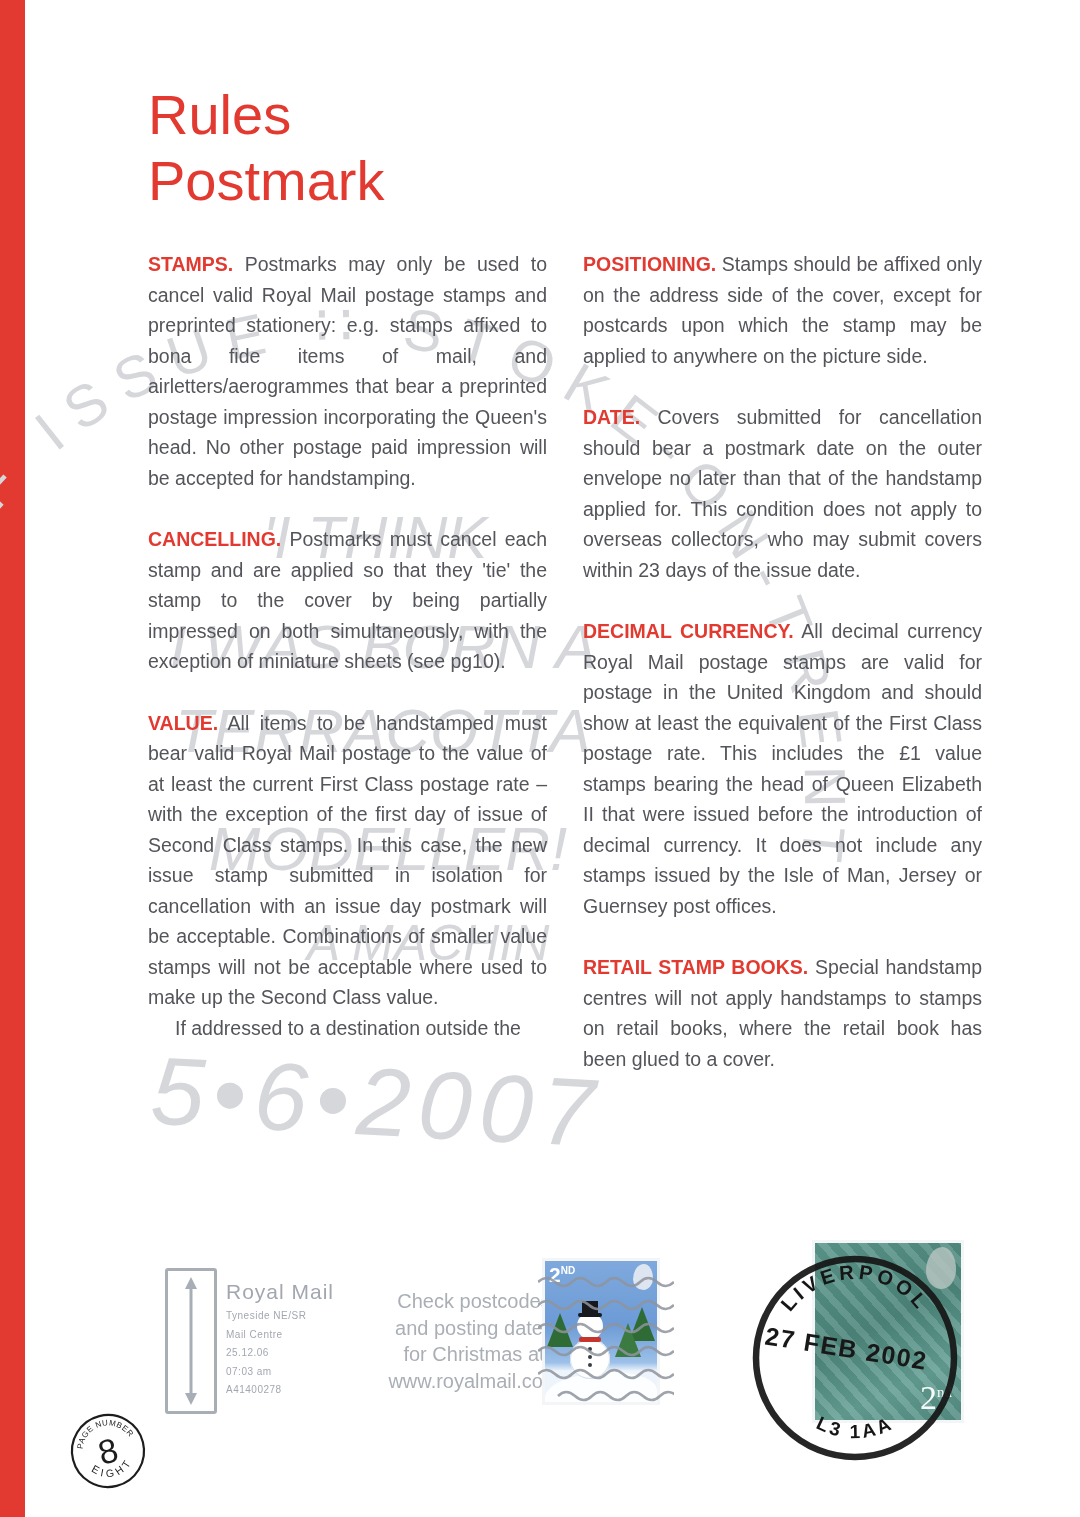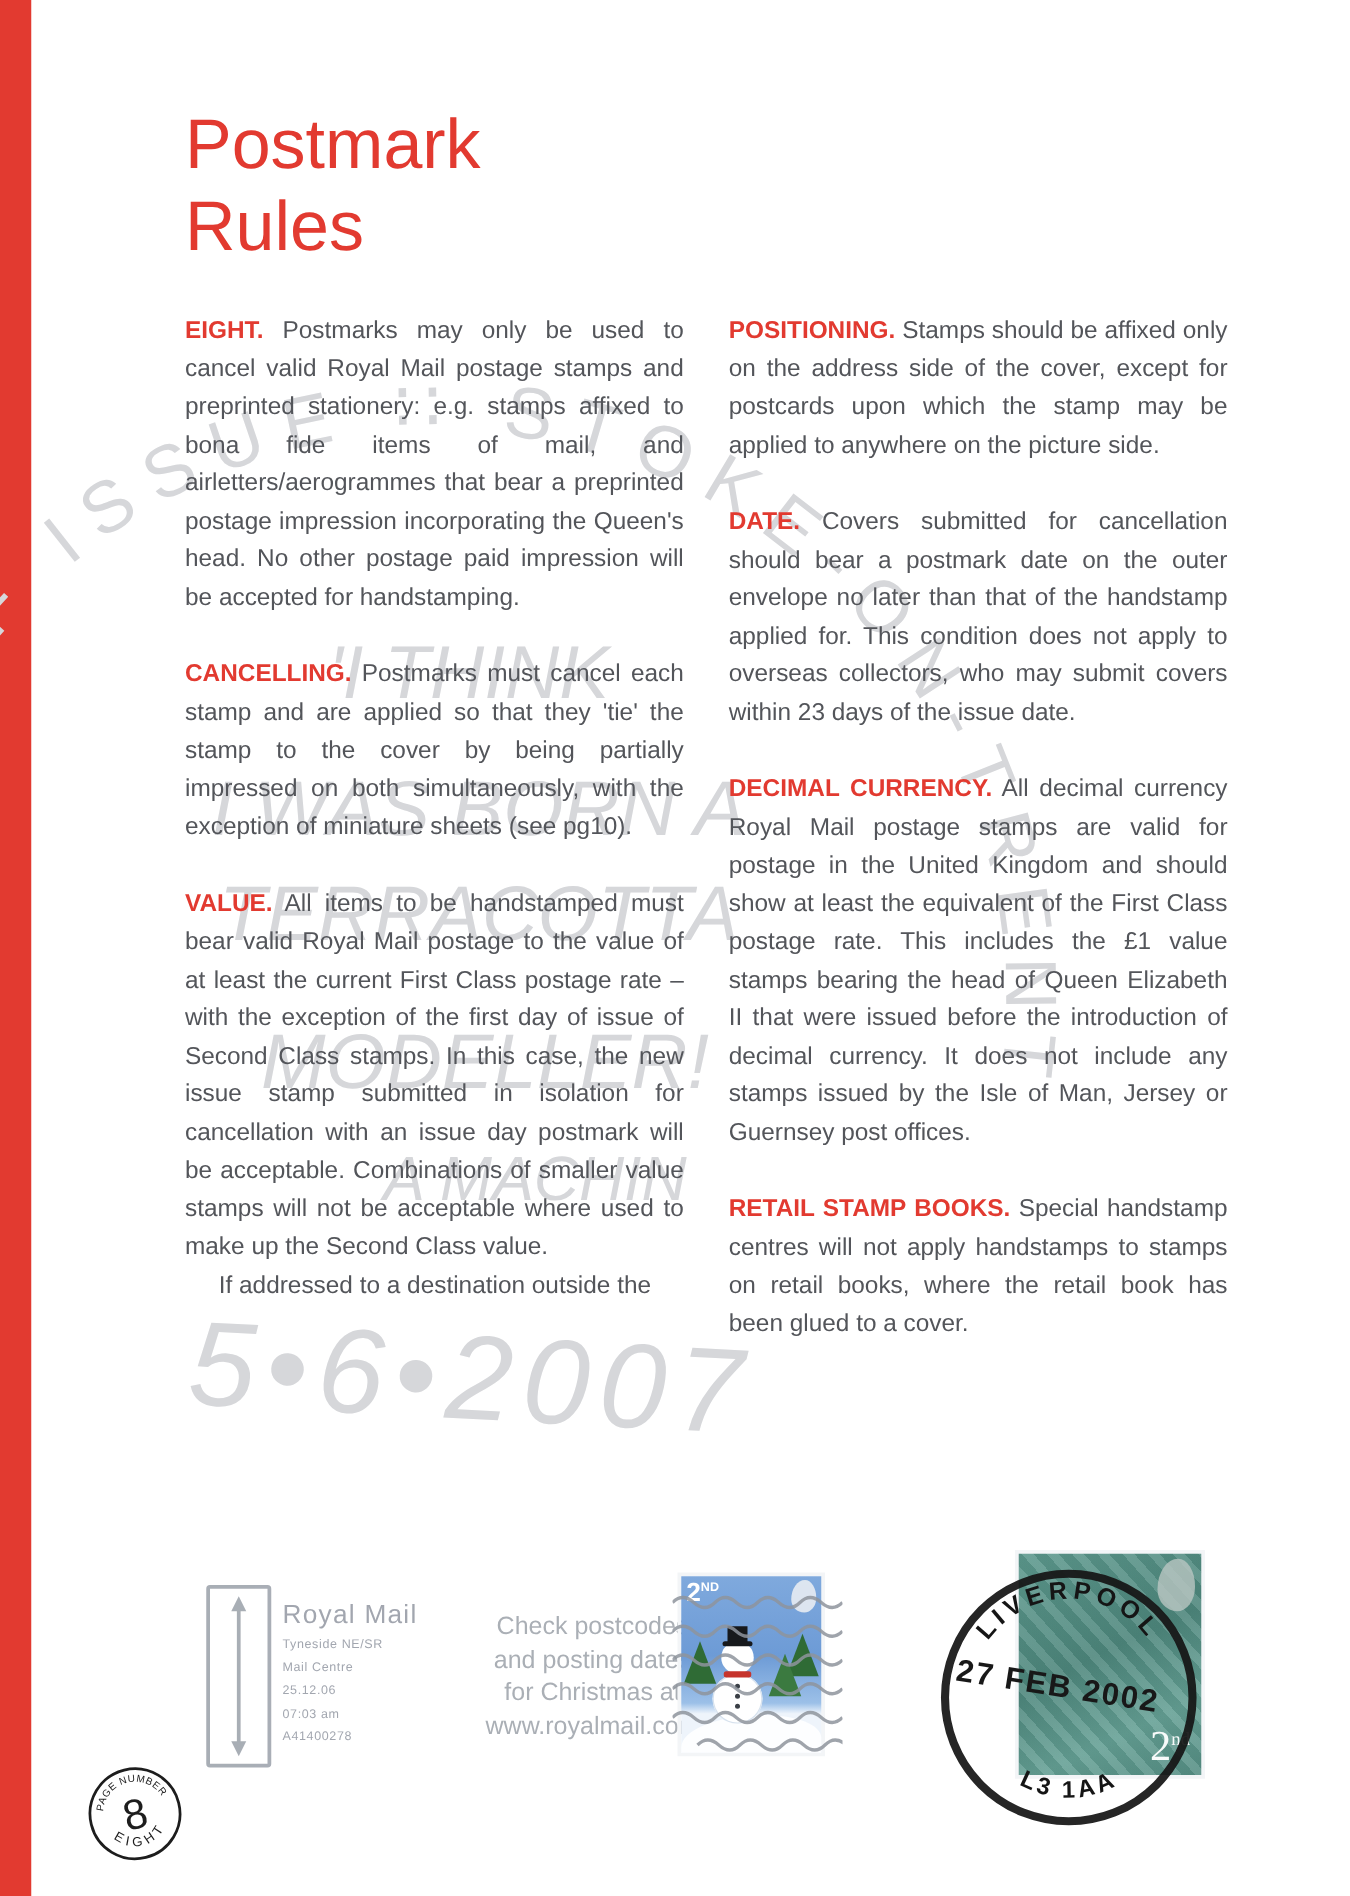--- a/index.html
+++ b/index.html
@@ -89,26 +89,26 @@
     </text>
     <text class="it" x="445" y="268" font-size="60" text-anchor="middle">'I THINK</text>
     <text class="it" x="453" y="378" font-size="62" text-anchor="middle">I WAS BORN A</text>
     <text class="it" x="453" y="462" font-size="62" text-anchor="middle">TERRACOTTA</text>
     <text class="it" x="458" y="580" font-size="62" text-anchor="middle">MODELLER!</text>
     <text class="it" x="498" y="670" font-size="50" text-anchor="middle">A MACHIN</text>
     <text class="it" x="445" y="845" font-size="96" letter-spacing="8" text-anchor="middle" transform="rotate(3 445 845)">5•6•2007</text>
   </svg>
 
   <div class="page-title">
+    <div>Rules</div>
     <div>Postmark</div>
-    <div>Rules</div>
   </div>
 
   <div class="col col-left">
-    <p class="para"><span class="h">EIGHT.</span> <span>Postmarks may only be used to cancel valid Royal Mail postage stamps and preprinted stationery: e.g. stamps affixed to bona fide items of mail, and airletters/aerogrammes that bear a preprinted postage impression incorporating the Queen's head. No other postage paid impression will be accepted for handstamping.</span></p>
+    <p class="para"><span class="h">STAMPS.</span> <span>Postmarks may only be used to cancel valid Royal Mail postage stamps and preprinted stationery: e.g. stamps affixed to bona fide items of mail, and airletters/aerogrammes that bear a preprinted postage impression incorporating the Queen's head. No other postage paid impression will be accepted for handstamping.</span></p>
     <p class="para"><span class="h">CANCELLING.</span> <span>Postmarks must cancel each stamp and are applied so that they 'tie' the stamp to the cover by being partially impressed on both simultaneously, with the exception of miniature sheets (see pg10).</span></p>
     <p class="para nogap"><span class="h">VALUE.</span> <span>All items to be handstamped must bear valid Royal Mail postage to the value of at least the current First Class postage rate – with the exception of the first day of issue of Second Class stamps. In this case, the new issue stamp submitted in isolation for cancellation with an issue day postmark will be acceptable. Combinations of smaller value stamps will not be acceptable where used to make up the Second Class value.</span></p>
     <p class="para indent"><span>If addressed to a destination outside the</span></p>
   </div>
 
   <div class="col col-right">
     <p class="para"><span class="h">POSITIONING.</span> <span>Stamps should be affixed only on the address side of the cover, except for postcards upon which the stamp may be applied to anywhere on the picture side.</span></p>
     <p class="para"><span class="h">DATE.</span> <span>Covers submitted for cancellation should bear a postmark date on the outer envelope no later than that of the handstamp applied for. This condition does not apply to overseas collectors, who may submit covers within 23 days of the issue date.</span></p>
     <p class="para"><span class="h">DECIMAL CURRENCY.</span> <span>All decimal currency Royal Mail postage stamps are valid for postage in the United Kingdom and should show at least the equivalent of the First Class postage rate. This includes the £1 value stamps bearing the head of Queen Elizabeth II that were issued before the introduction of decimal currency. It does not include any stamps issued by the Isle of Man, Jersey or Guernsey post offices.</span></p>
     <p class="para"><span class="h">RETAIL STAMP BOOKS.</span> <span>Special handstamp centres will not apply handstamps to stamps on retail books, where the retail book has been glued to a cover.</span></p>

